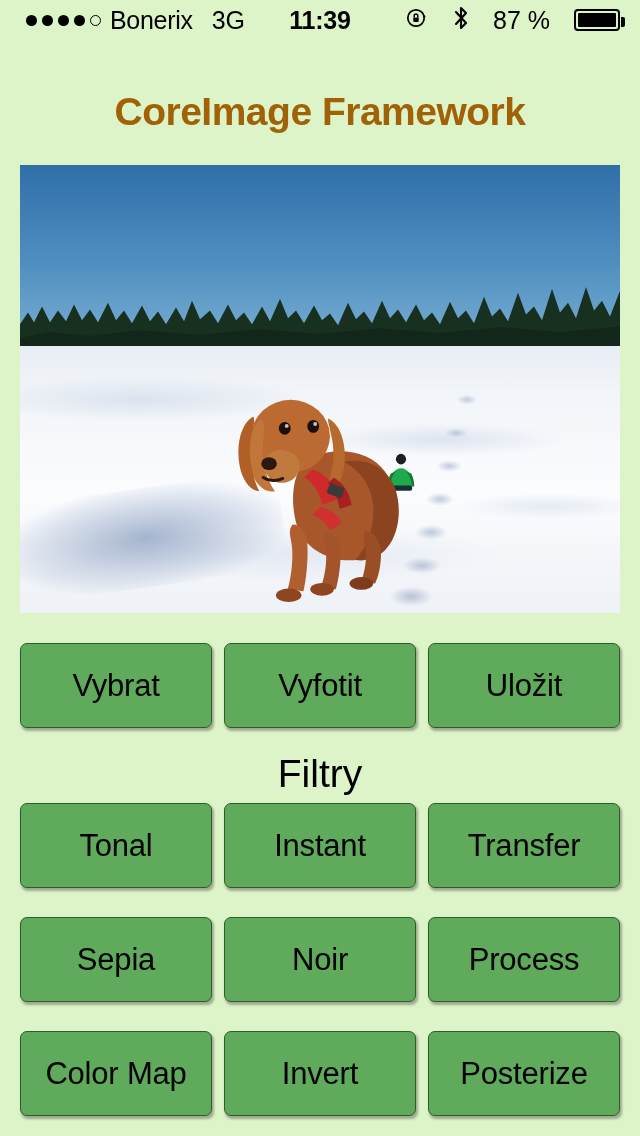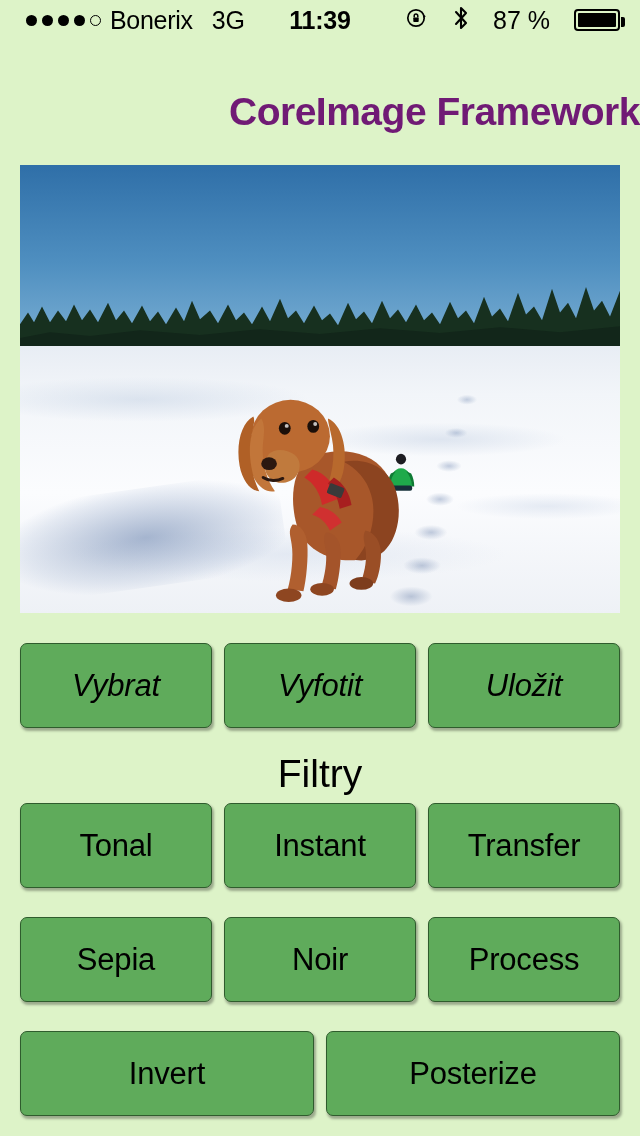--- a/index.html
+++ b/index.html
@@ -26,22 +26,22 @@
              font-size:25px; font-weight:bold; letter-spacing:-0.2px; }
   .sb-right { position:absolute; right:20px; display:flex; align-items:center; gap:24px; }
   .sb-pct { font-size:25px; }
   .battery { position:relative; width:46px; height:22px; border:2.5px solid #000; border-radius:4px; }
   .battery::after { content:""; position:absolute; right:-7px; top:6px; width:4px; height:10px;
                     background:#000; border-radius:0 2px 2px 0; }
   .battery .fill { position:absolute; left:2px; top:2px; bottom:2px; right:2px; background:#000; border-radius:1px; }
 
   
   .title {
-    position:absolute; left:0; top:90px; width:640px; text-align:right;
-    font-size:39px; font-weight:bold; color:#701a75; letter-spacing:-0.5px;
+    position:absolute; left:0; top:90px; width:640px; text-align:center;
+    font-size:39px; font-weight:bold; color:#a16207; letter-spacing:-0.5px;
   }
 
   
   .photo {
     position:absolute; left:20px; top:165px; width:600px; height:448px;
     overflow:hidden; background:#2d5e8a;
   }
   .sky { position:absolute; left:0; top:0; width:100%; height:40%;
          background:linear-gradient(180deg,#2f6fa8 0%,#4f8fc0 55%,#79aed3 100%); }
   .treeline { position:absolute; left:0; top:26%; width:100%; height:18%; }
@@ -71,21 +71,21 @@
   
   .btn-row { position:absolute; left:20px; width:600px; display:flex; gap:12px; }
   .btn {
     flex:1 1 0; height:85px;
     background:#5fab5b; border:1px solid #2f5c2d; border-radius:7px;
     display:flex; align-items:center; justify-content:center;
     font-size:31px; color:#000; letter-spacing:-0.2px;
     box-shadow:1.5px 2.5px 2.5px rgba(0,0,0,.30);
     cursor:pointer; user-select:none;
   }
-  #row-actions { top:643px;font-style:italic; }
+  #row-actions { top:643px; }
   .filters-label {
     position:absolute; left:0; top:752px; width:640px; text-align:center;
     font-size:39px; color:#000;
   }
   #row-f1 { top:803px; }
   #row-f2 { top:917px; }
   #row-f3 { top:1031px; }
 </style>
 </head>
 <body>
@@ -196,17 +196,18 @@
     <div class="btn">Tonal</div>
     <div class="btn">Instant</div>
     <div class="btn">Transfer</div>
   </div>
   <div class="btn-row" id="row-f2">
     <div class="btn">Sepia</div>
     <div class="btn">Noir</div>
     <div class="btn">Process</div>
   </div>
   <div class="btn-row" id="row-f3">
+    <div class="btn">Color Map</div>
     <div class="btn">Invert</div>
     <div class="btn">Posterize</div>
   </div>
 
 </div>
 
 </body></html>

